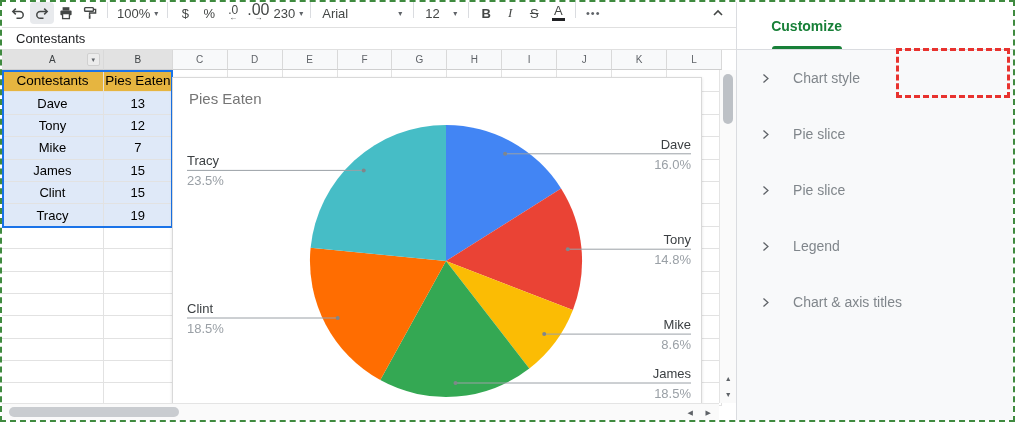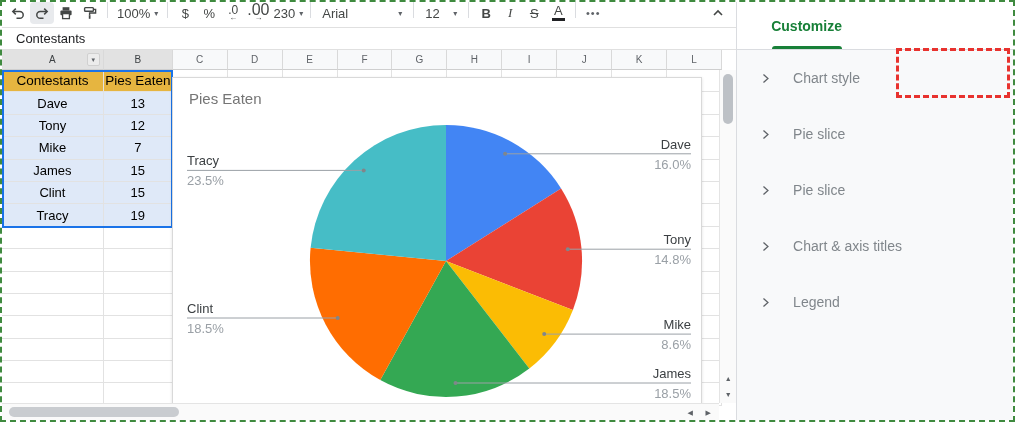--- a/index.html
+++ b/index.html
@@ -498,23 +498,23 @@
         <div class="panel-section">
           <svg width="13" height="13" viewBox="0 0 16 16">
             <path d="M5.5 3 L11 8 L5.5 13" fill="none" stroke="#5f6368" stroke-width="1.6"></path>
           </svg>
           <span class="sec-label">Pie slice</span>
         </div>
         <div class="panel-section">
           <svg width="13" height="13" viewBox="0 0 16 16">
             <path d="M5.5 3 L11 8 L5.5 13" fill="none" stroke="#5f6368" stroke-width="1.6"></path>
           </svg>
-          <span class="sec-label">Chart &amp; axis titles</span>
+          <span class="sec-label">Legend</span>
         </div>
         <div class="panel-section">
           <svg width="13" height="13" viewBox="0 0 16 16">
             <path d="M5.5 3 L11 8 L5.5 13" fill="none" stroke="#5f6368" stroke-width="1.6"></path>
           </svg>
-          <span class="sec-label">Legend</span>
+          <span class="sec-label">Chart &amp; axis titles</span>
         </div>
       </div>
   </div>
 </div>
 
 </body></html>

